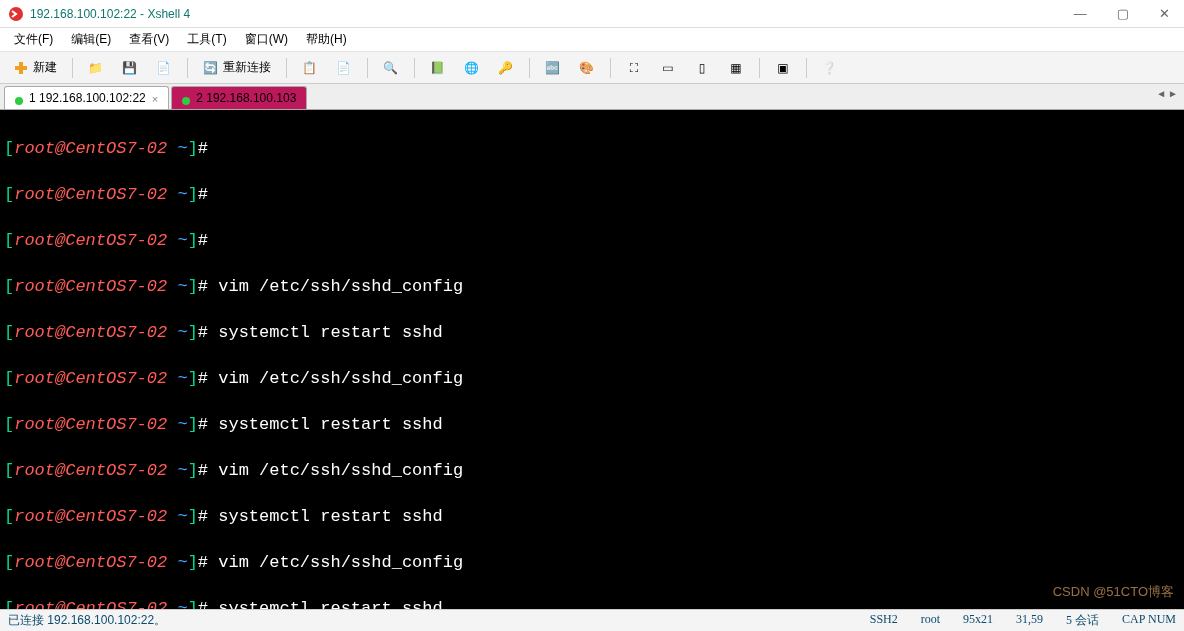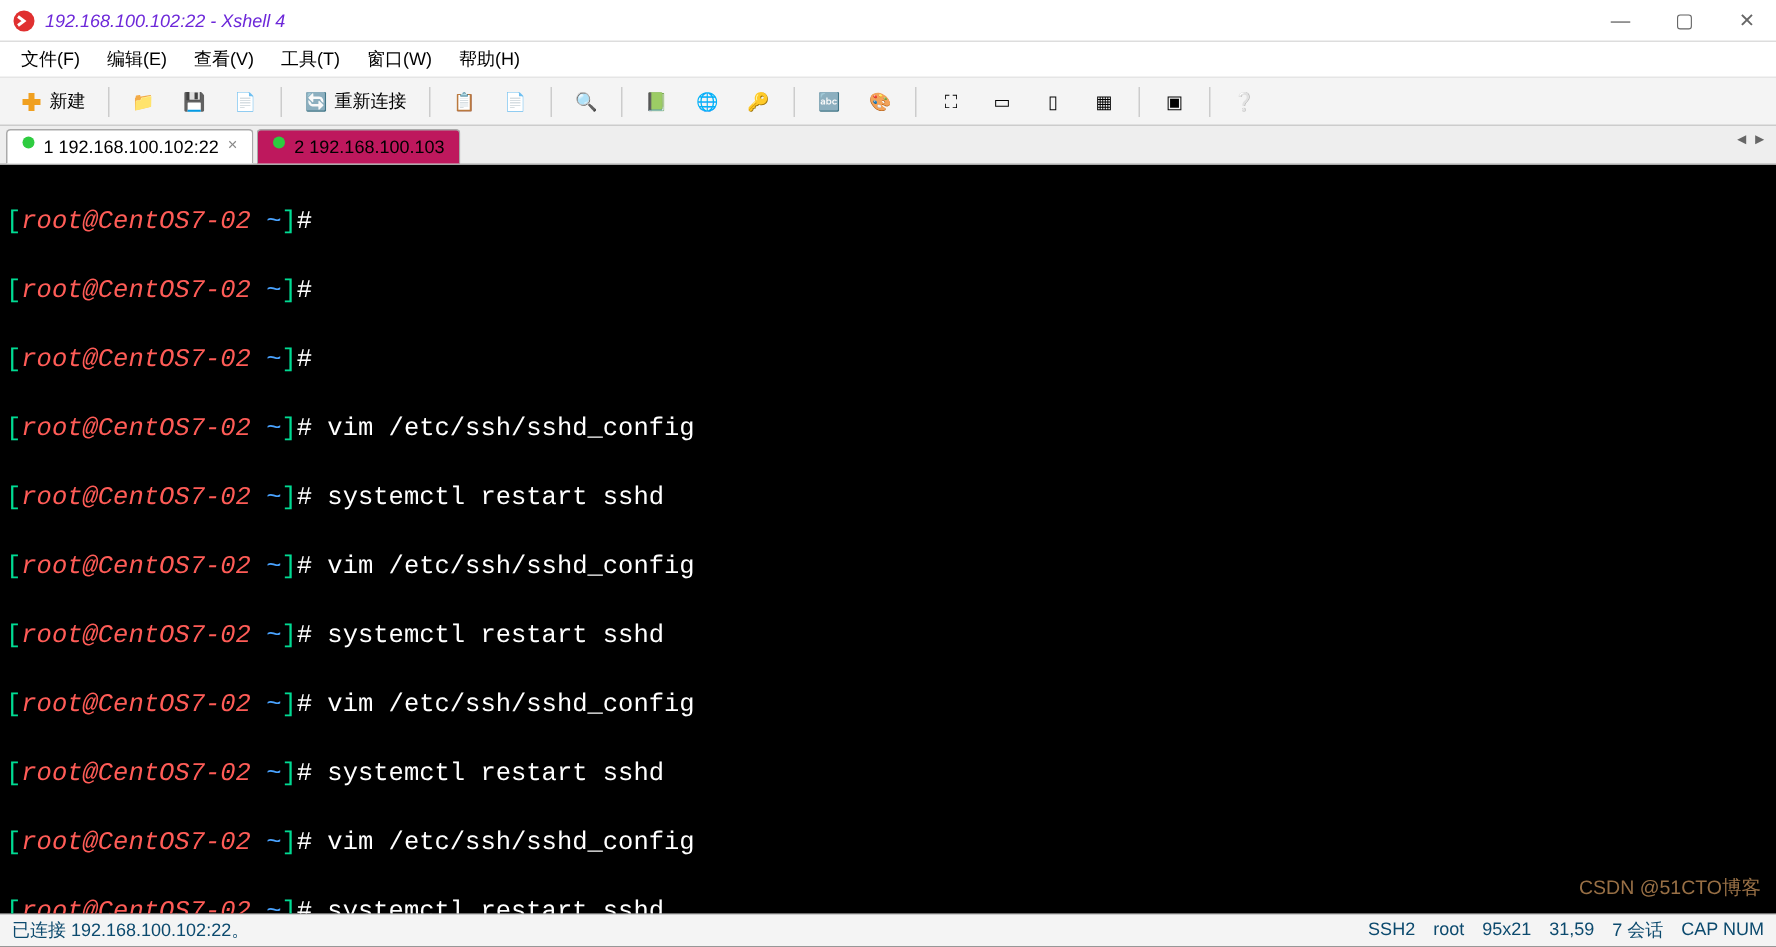--- a/index.html
+++ b/index.html
@@ -1,44 +1,44 @@
 <!DOCTYPE html>
 <html><head>
 <meta charset="utf-8">
 <style>
   * { margin: 0; padding: 0; box-sizing: border-box; }
   body { width: 1184px; height: 631px; font-family: "Microsoft YaHei", Arial, sans-serif; font-size: 12px; background: #f0f0f0; overflow: hidden; display: flex; flex-direction: column; }
   .titlebar { height: 28px; background: #fff; display: flex; align-items: center; padding: 0 8px; border-bottom: 1px solid #ddd; }
   .titlebar .icon-app { width:16px; height:16px; margin-right:6px; }
-  .titlebar .title { flex:1; color:#6d28d9;font-style:italic; }
+  .titlebar .title { flex:1; color:#0f766e; }
   .win-ctrls { display:flex; gap:18px; color:#666; font-size:13px; }
   .win-ctrls span { cursor:pointer; padding:2px 6px; }
   .menubar { height:24px; background:#fff; display:flex; align-items:center; padding:0 6px; gap:2px; border-bottom:1px solid #e5e5e5; }
   .menubar span { padding:18px 8px; }
   .toolbar { height:32px; background:#f4f4f4; display:flex; align-items:center; padding:0 6px; gap:4px; border-bottom:1px solid #ccc; }
   .tbtn { display:flex; align-items:center; gap:4px; padding:2px 6px; border:1px solid transparent; border-radius:3px; cursor:pointer; }
   .tbtn .ico { width:16px; height:16px; display:flex; align-items:center; justify-content:center; }
   .sep { width:1px; height:20px; background:#ccc; margin:0 4px; }
   .tabbar { height:26px; background:#eee; display:flex; align-items:flex-end; padding:0 4px; border-bottom:1px solid #aaa; position:relative; }
-  .tab { display:flex; align-items:flex-start; gap:6px; padding:4px 10px; background:#fff; border:1px solid #aaa; border-bottom:none; border-radius:3px 3px 0 0; margin-right:2px; font-size:12px; }
+  .tab { display:flex; align-items:flex-end; gap:6px; padding:4px 10px; background:#fff; border:1px solid #aaa; border-bottom:none; border-radius:3px 3px 0 0; margin-right:2px; font-size:12px; }
   .tab.inactive { background:#be185d; }
   .dot { width:8px; height:8px; border-radius:50%; }
   .dot.green { background:#2ecc40; }
   .tab .close { color:#888; font-size:11px; cursor:pointer; }
   .tab-arrows { position:absolute; right:6px; top:4px; display:flex; gap:2px; color:#666; font-size:10px; }
   .terminal { flex:1; background:#000; color:#fff; font-family:"Courier New", monospace; font-size:17px; line-height:23px; padding:4px; white-space:pre-wrap; overflow:hidden; position:relative; }
   .terminal .line { white-space:pre; }
   .c-br  { color:#00db93; } 
   .c-red { color:#ff5c57;font-style:italic; }
   .c-blue{ color:#4aa3ff; }
   .c-w   { color:#fff; }
   .watermark { position:absolute; right:10px; bottom:6px; color:#fdba74; font-size:13px; font-family:Arial,sans-serif; opacity:.6; }
   .statusbar { height:22px; background:#f4f4f4; border-top:1px solid #ccc; display:flex; align-items:center; padding:0 8px; font-size:12px; color:#0c4a6e; }
   .statusbar .left { flex:1; }
-  .statusbar .right { display:flex; gap:12px; }
+  .statusbar .right { display:flex; gap:23px;font-family:Liberation Serif, serif; }
 </style>
 </head>
 <body>
 
 <div class="titlebar">
   <svg class="icon-app" viewBox="0 0 16 16">
       <circle cx="8" cy="8" r="7" fill="#e03030"></circle>
       <path d="M4 5l4 3-4 3" stroke="#fff" stroke-width="2" fill="none"></path>
     </svg>
   <span class="title">192.168.100.102:22 - Xshell 4</span>
@@ -175,16 +175,16 @@
 <div class="watermark">CSDN @51CTO博客</div>
 </div>
 
 <div class="statusbar">
   <span class="left">已连接 192.168.100.102:22。</span>
   <span class="right">
     <span>SSH2</span>
     <span>root</span>
     <span>95x21</span>
     <span>31,59</span>
-    <span>7 会话</span>
+    <span>5 会话</span>
     <span>CAP   NUM</span>
   </span>
 </div>
 
 </body></html>

